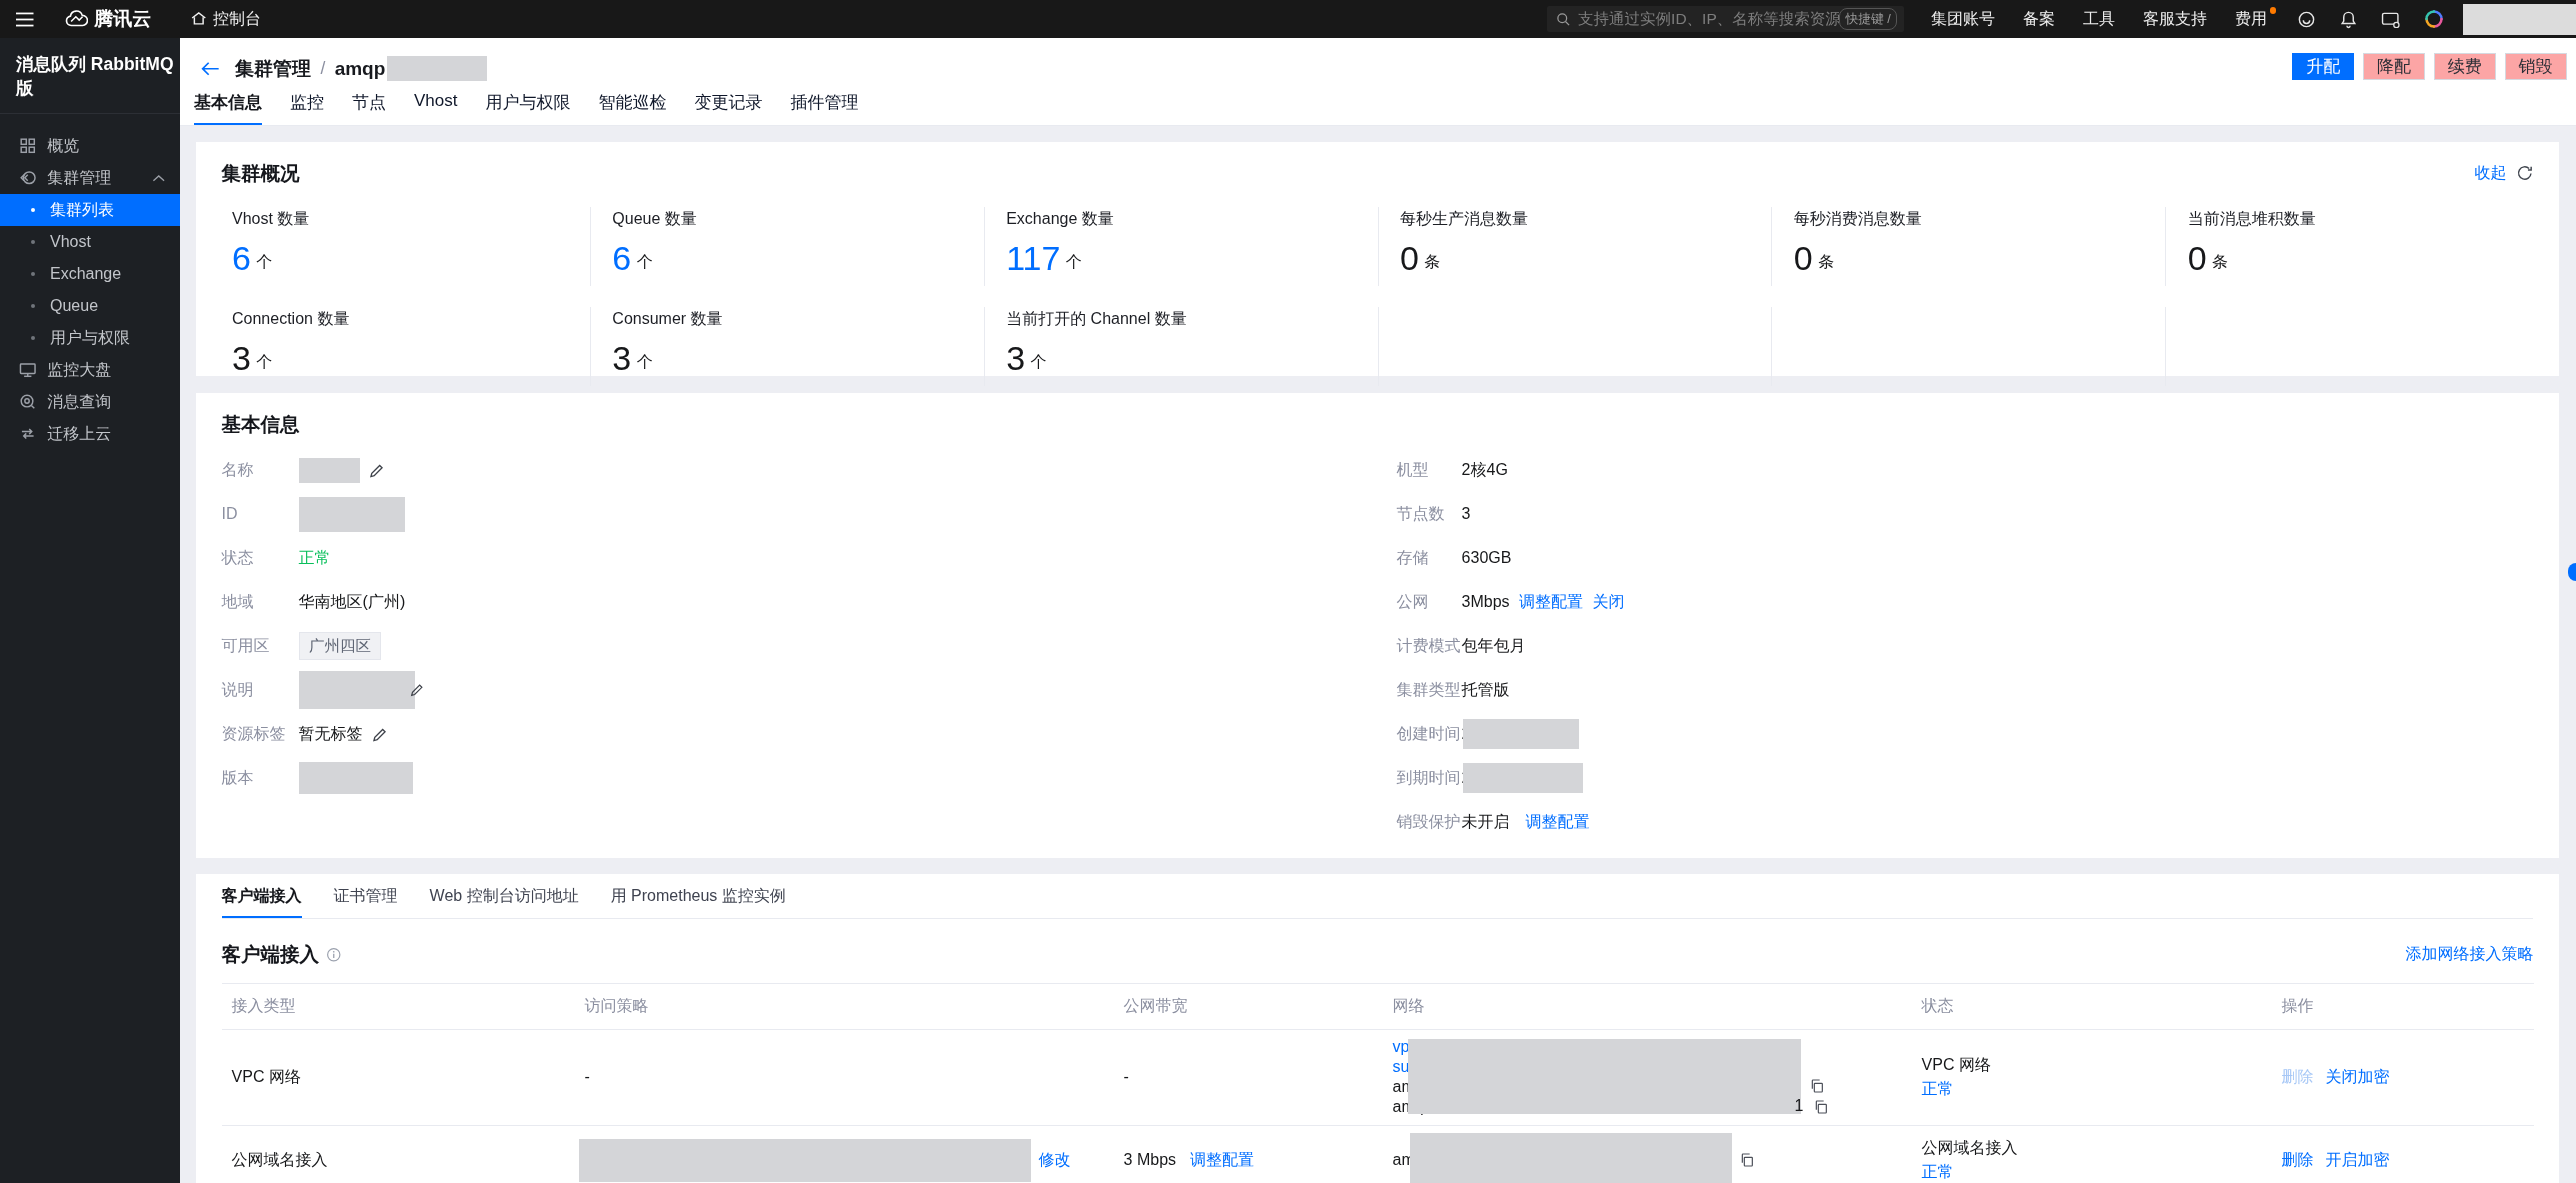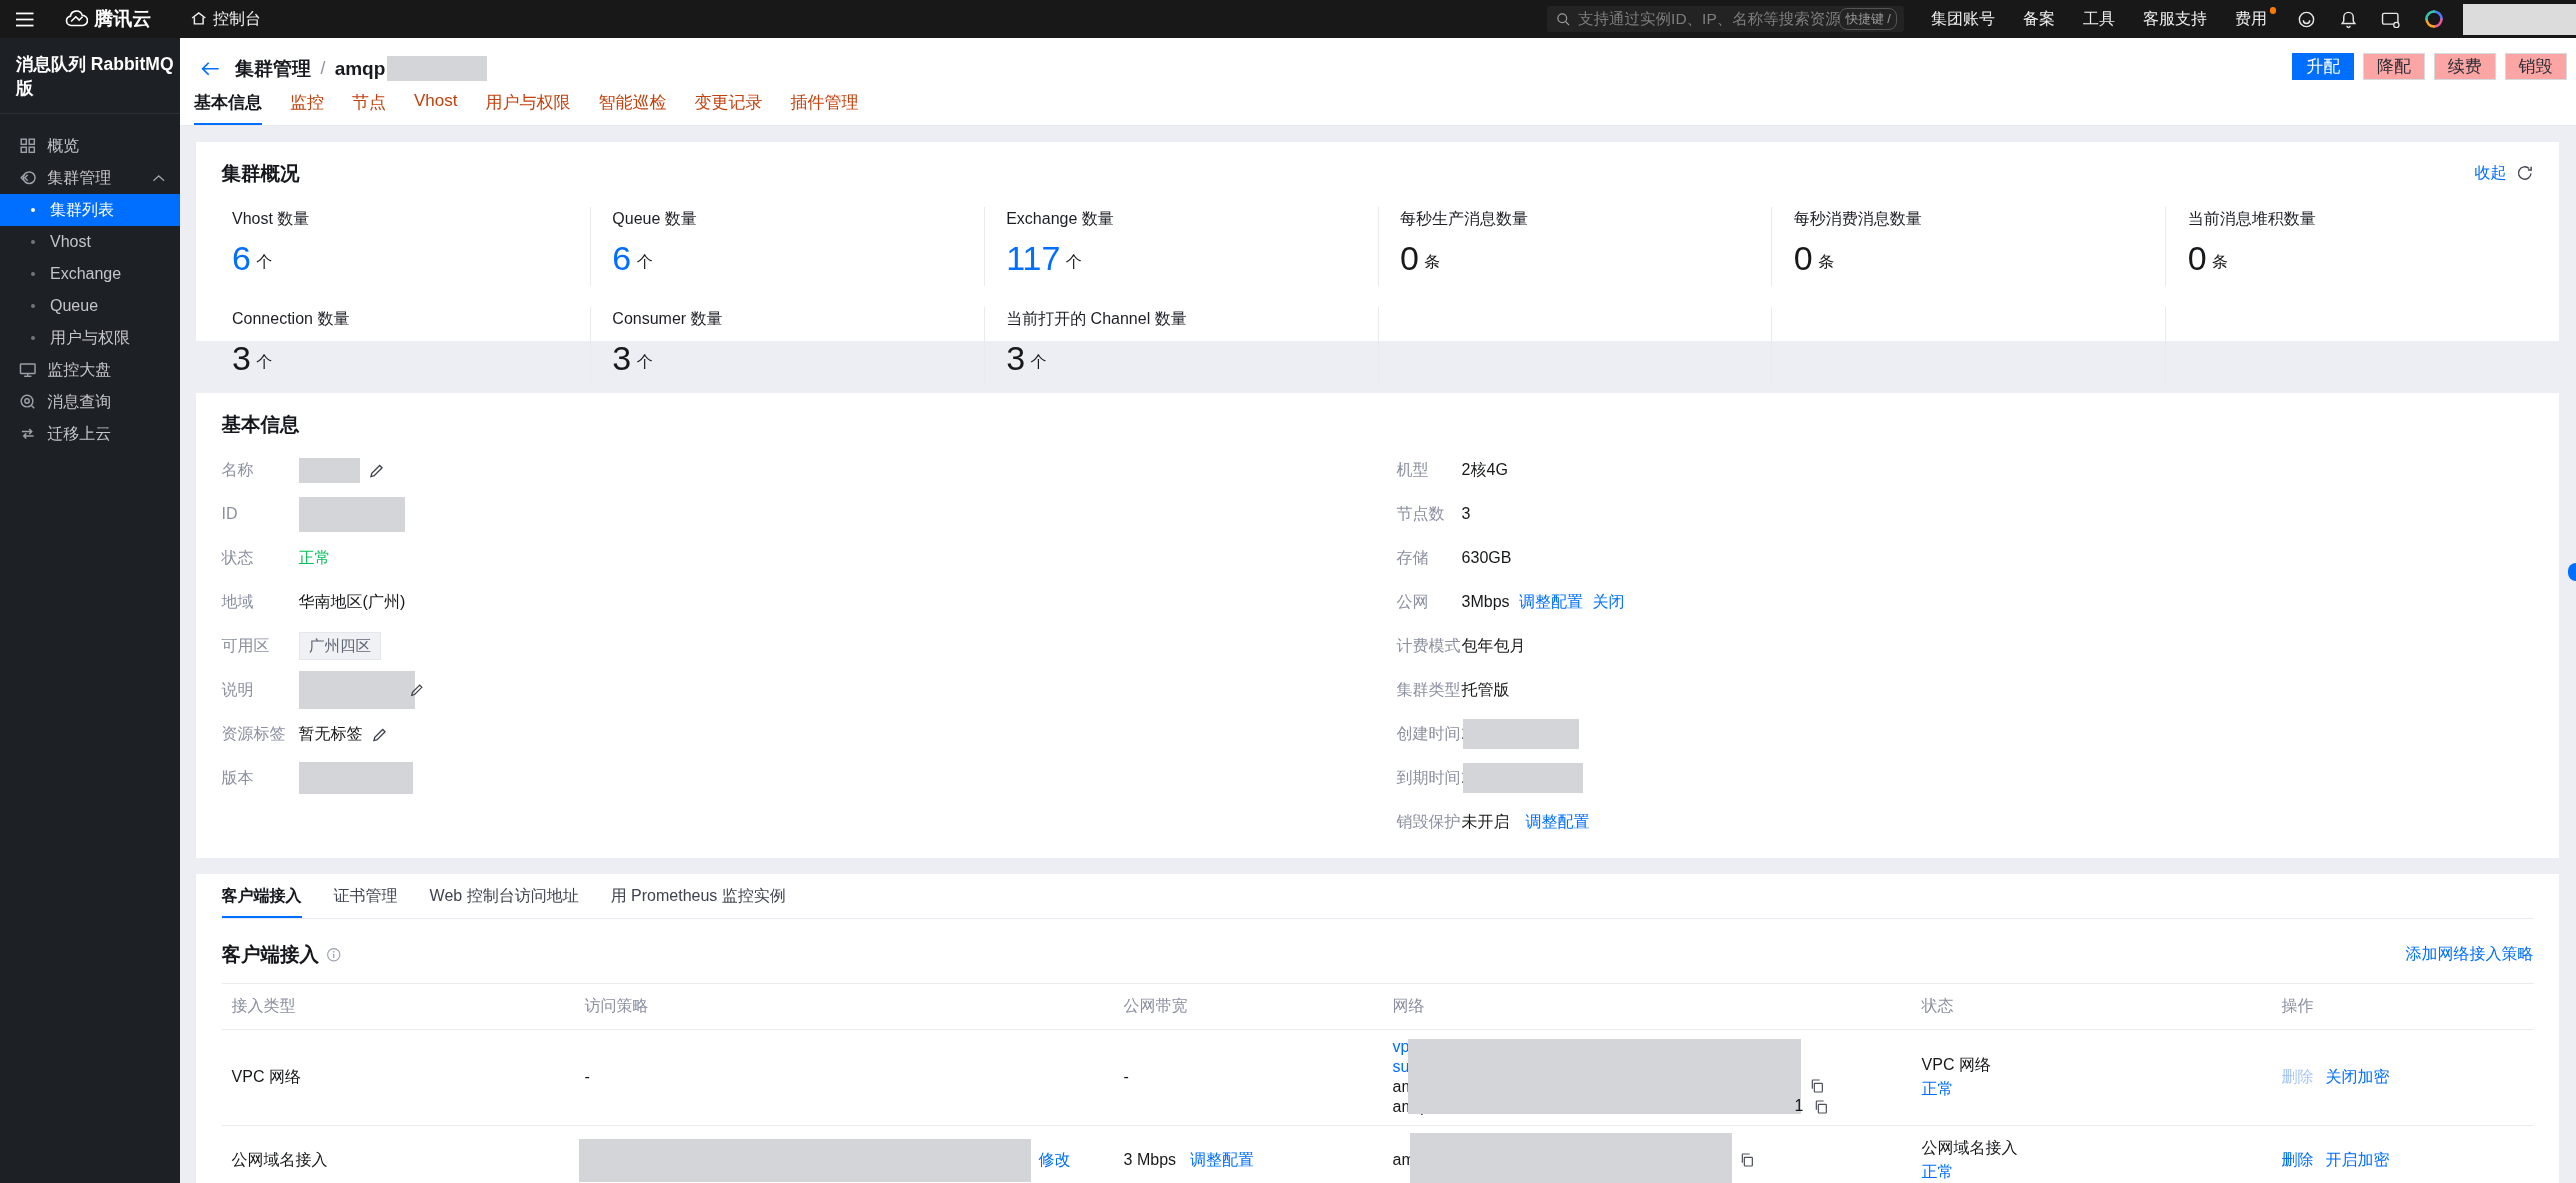--- a/index.html
+++ b/index.html
@@ -48,28 +48,28 @@
   .crumb-row{position:absolute; left:20px; top:17.5px; display:flex; align-items:center;}
   .back-arrow{cursor:pointer; margin-right:15px;}
   .crumb-parent{font-size:19px; font-weight:700;}
   .crumb-sep{margin:0 9.4px; color:#8b8fa0; font-size:17.5px;}
   .crumb-cur{font-size:19px; font-weight:700;}
   .crumb-redact{width:100px; height:25.6px; background:var(--redact); margin-left:1.3px;}
   .actions{position:absolute; right:9.4px; top:15px; display:flex; gap:8.8px;}
   .btn{min-width:62px; height:27px; font-size:17px; font-family:inherit; display:flex; align-items:center; justify-content:center; cursor:pointer; border:0.7px solid #d5d9e0; background:#fca5a5; color:#2b2e36;}
   .btn.primary{background:var(--accent); border-color:var(--accent); color:#fff;}
   .page-tabs{position:absolute; left:14px; bottom:0; display:flex; gap:28px;}
-  .ptab{font-size:17px; color:#c2410c; padding-bottom:8.8px; border-bottom:2.7px solid transparent; cursor:pointer;}
+  .ptab{font-size:17px; color:#0f172a; padding-bottom:8.8px; border-bottom:2.7px solid transparent; cursor:pointer;}
   .ptab.active{color:#15171c; font-weight:700; border-bottom-color:var(--accent);}
 
   .card{position:absolute; left:16px; width:2363px; background:var(--card);}
   .card-title{font-size:19.5px; font-weight:700; color:#15171c;}
 
   
-  .card.overview{top:104px; height:199px;}
+  .card.overview{top:104px; height:234px;}
   .ov-head{display:flex; justify-content:space-between; align-items:center; padding:17.5px 25.6px 0 25.6px;}
   .collapse-wrap{display:flex; align-items:center; gap:9.4px;}
   .link{color:var(--accent); cursor:pointer; font-size:16px; text-decoration:none;}
   .stats-grid{margin-top:20px; display:grid; grid-template-columns:repeat(6,1fr); row-gap:21px;}
   .stat{height:79px; padding-left:21.5px; border-left:0.7px solid var(--border);}
   .stat.first{border-left:none; padding-left:36px;}
   .stat .slabel{font-size:16px; color:#1c1e24; font-weight:500; padding-top:2.7px;}
   .stat .sval{display:flex; align-items:flex-end; margin-top:10.8px;}
   .stat .num{font-size:34px; line-height:35px; font-weight:500; color:#17181a;}
   .stat.blue .num{color:var(--accent);}

